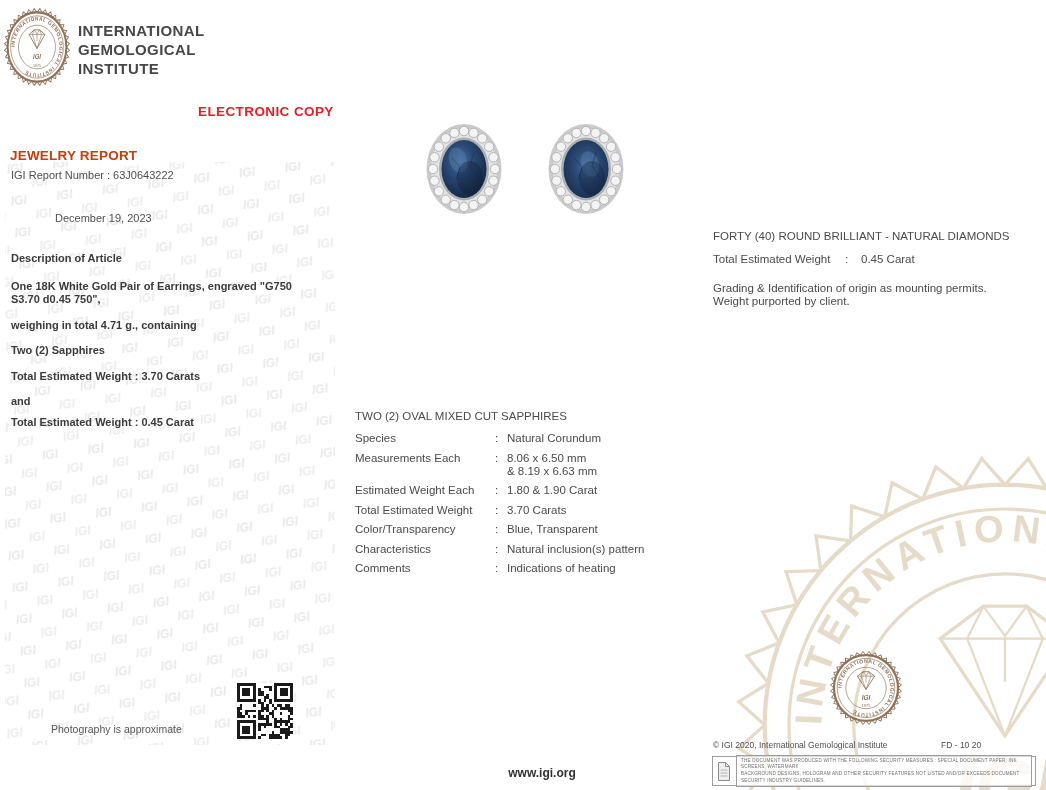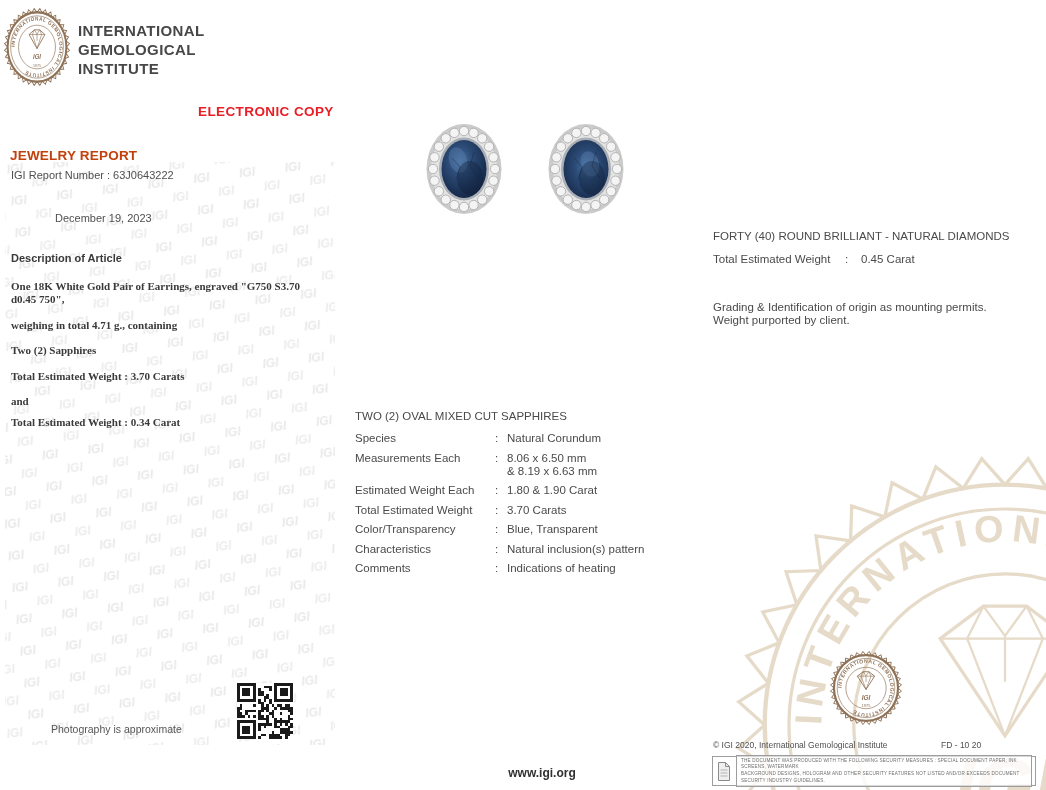--- a/index.html
+++ b/index.html
@@ -18,21 +18,21 @@
   .copy-type{left:198px;top:104px;font-size:13.5px;font-weight:bold;color:var(--accent-red,#ea1d25);letter-spacing:.4px;}
 
   
   .left-panel{left:5px;top:162px;width:330px;height:583px;}
   .left-panel .pattern{position:absolute;inset:0;width:100%;height:100%;}
   .lp-content{position:relative;z-index:1;padding:0 0 0 6px;width:308px;font-size:11px;line-height:13.5px;color:#4f4f4f;}
   .lp-report{margin:7px 0 0;}
   .lp-date{margin:29px 0 0;padding-left:44px;}
   .lp-heading{margin:27px 0 0;font-weight:bold;color:#3a3a3a;}
   .desc-lines{margin-top:14px;}
-  .desc-lines p{margin:12px 0 0;font-weight:bold;color:#3a3a3a;font-family:Liberation Serif, serif;}
+  .desc-lines p{margin:12px 0 0;font-weight:bold;color:#3a3a3a;}
   .desc-lines p:nth-child(6){margin-top:7px;}
   .photo-note{position:absolute;left:6px;bottom:10px;z-index:1;font-size:10.5px;color:#565656;padding-left:40px;}
   .qr{position:absolute;left:232px;top:519px;width:56px;height:60px;z-index:1;}
 
   
   .earrings{left:424px;top:122px;display:flex;gap:42px;}
   .earrings svg{display:block;}
 
   
   .sapphires{left:355px;top:410px;width:332px;font-size:11.5px;color:#4a4a4a;}
@@ -41,21 +41,21 @@
   .spec-label{width:140px;flex:none;}
   .spec-colon{width:12px;flex:none;}
   .spec-value{flex:1;}
 
   
   .diamonds{left:713px;top:230px;width:332px;font-size:11.5px;color:#4a4a4a;line-height:13px;}
   .diamonds .sec-title{margin:0 0 10px;}
   .d-row{display:flex;}
   .d-label{width:132px;flex:none;}
   .d-colon{width:16px;flex:none;}
-  .d-note{margin-top:35px;}
+  .d-note{margin-top:16px;}
 
   
   .watermark{position:absolute;left:735px;top:455px;width:540px;height:540px;z-index:0;}
   .seal-stamp{left:830px;top:651px;width:72px;height:74px;}
   .footer-copy{left:713px;top:740px;font-size:8.5px;color:#4f4f4f;}
   .form-code{left:941px;top:740px;font-size:8.5px;color:#4f4f4f;}
   .security-box{left:712px;top:756px;width:324px;height:30px;border:1px solid #9d9d9d;
     display:flex;align-items:center;gap:4px;padding:2px 3px;box-sizing:border-box;
     background:rgba(255,255,255,.55);}
   .sec-icon{width:16px;height:21px;flex:none;}
@@ -114,21 +114,21 @@
     <div class="lp-content">
       <p class="lp-report">IGI Report Number : 63J0643222</p>
       <p class="lp-date">December 19, 2023</p>
       <p class="lp-heading">Description of Article</p>
       <div class="desc-lines">
           <p>One 18K White Gold Pair of Earrings, engraved "G750 S3.70 d0.45 750",</p>
           <p>weighing in total 4.71 g., containing</p>
           <p>Two (2) Sapphires</p>
           <p>Total Estimated Weight : 3.70 Carats</p>
           <p>and</p>
-          <p>Total Estimated Weight : 0.34 Carat</p>
+          <p>Total Estimated Weight : 0.45 Carat</p>
         </div>
     </div>
     <div class="qr" id="qr-mount"><svg viewBox="0 0 21 21" width="100%" height="100%" shape-rendering="crispEdges">
           <rect x="0" y="0" width="21" height="21" fill="#ffffff"></rect>
           <rect x="0" y="0" width="7" height="7" fill="#1a1a1a"></rect>
           <rect x="1" y="1" width="5" height="5" fill="#fff"></rect>
           <rect x="2" y="2" width="3" height="3" fill="#1a1a1a"></rect>
           <rect x="14" y="0" width="7" height="7" fill="#1a1a1a"></rect>
           <rect x="15" y="1" width="5" height="5" fill="#fff"></rect>
           <rect x="16" y="2" width="3" height="3" fill="#1a1a1a"></rect>

